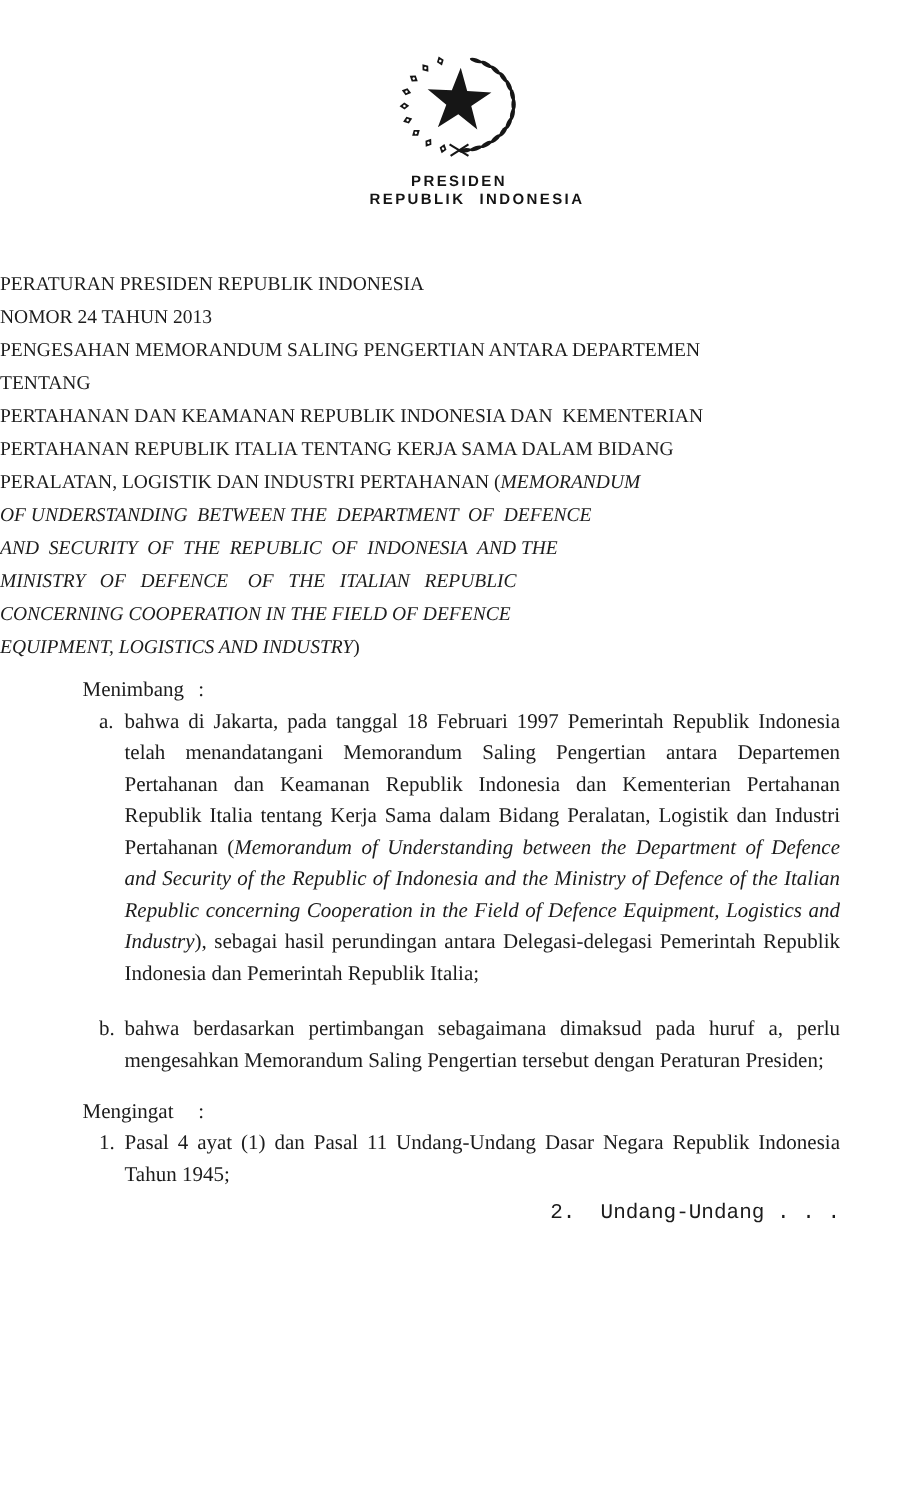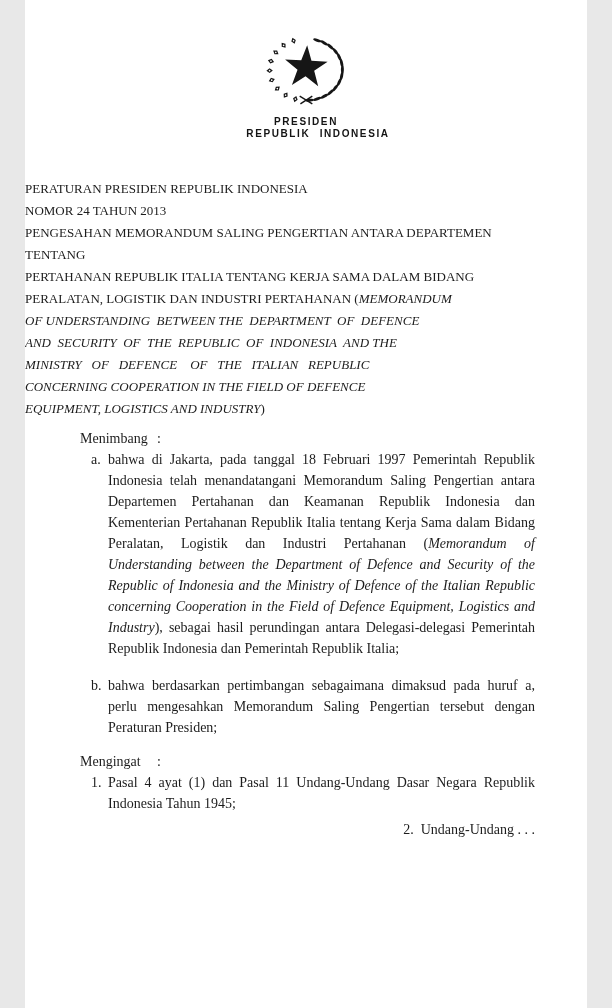--- a/index.html
+++ b/index.html
@@ -1,18 +1,18 @@
 <!DOCTYPE html>
 <html><head>
 <meta charset="utf-8">
 <style>
   html,body{margin:0;padding:0;background:#e8e8e8;}
   .page{
     position:relative;
-    width:562px;height:1008px;
+    width:612px;height:1008px;
     margin:0 auto;
     background:#ffffff;
     color:#1c1c1c;
     font-family:"Liberation Serif", serif;
     overflow:hidden;
   }
   
   .doc-header{padding-top:36px;text-align:center;}
   .emblem{display:block;margin:0 auto;width:84px;height:70px;}
   .agency{margin-top:10px;
@@ -34,21 +34,21 @@
   .clause + .clause{margin-top:13px;}
   .clause-label{width:81px;flex-shrink:0;display:flex;justify-content:space-between;}
   .clause-body{flex:1;margin-left:11px;}
   .clause-item{display:flex;align-items:flex-start;}
   .clause-item + .clause-item{margin-top:16px;}
   .item-marker{width:17px;flex-shrink:0;}
   .item-text{flex:1;text-align:justify;}
   .item-text em{font-style:italic;}
   
   .catchword{margin:5px 52px 0 55px;text-align:right;
-    font-size:14px;line-height:21px;white-space:pre-wrap;}
+    font-size:14px;line-height:21px;white-space:pre-wrap;font-family:Liberation Mono, monospace;}
 </style>
 </head>
 <body>
 
 <div class="page">
 
   <div class="doc-header">
     <svg class="emblem" viewBox="0 0 120 100" xmlns="http://www.w3.org/2000/svg" fill="#161616" stroke="none">
 
       <g transform="rotate(3 60 45)">
@@ -120,20 +120,21 @@
       <div class="line1">PRESIDEN</div>
       <div class="line2">REPUBLIK INDONESIA</div>
     </div>
   </div>
 
   <div class="title-block">
       <div class="title-line"><span>PERATURAN PRESIDEN REPUBLIK INDONESIA</span></div>
       <div class="title-line"><span>NOMOR 24 TAHUN 2013</span></div>
       <div class="title-line"><span>PENGESAHAN MEMORANDUM SALING PENGERTIAN ANTARA DEPARTEMEN</span></div>
       <div class="title-line"><span>TENTANG</span></div>
+      <div class="title-line"><span>PERTAHANAN DAN KEAMANAN REPUBLIK INDONESIA DAN  KEMENTERIAN</span></div>
       <div class="title-line"><span>PERTAHANAN REPUBLIK ITALIA TENTANG KERJA SAMA DALAM BIDANG</span></div>
       <div class="title-line"><span>PERALATAN, LOGISTIK DAN INDUSTRI PERTAHANAN (</span><em>MEMORANDUM</em></div>
       <div class="title-line"><em>OF UNDERSTANDING  BETWEEN THE  DEPARTMENT  OF  DEFENCE</em></div>
       <div class="title-line"><em>AND  SECURITY  OF  THE  REPUBLIC  OF  INDONESIA  AND THE</em></div>
       <div class="title-line"><em>MINISTRY   OF   DEFENCE    OF   THE   ITALIAN   REPUBLIC</em></div>
       <div class="title-line"><em>CONCERNING COOPERATION IN THE FIELD OF DEFENCE</em></div>
       <div class="title-line"><em>EQUIPMENT, LOGISTICS AND INDUSTRY</em><span>)</span></div>
     </div>
 
 

